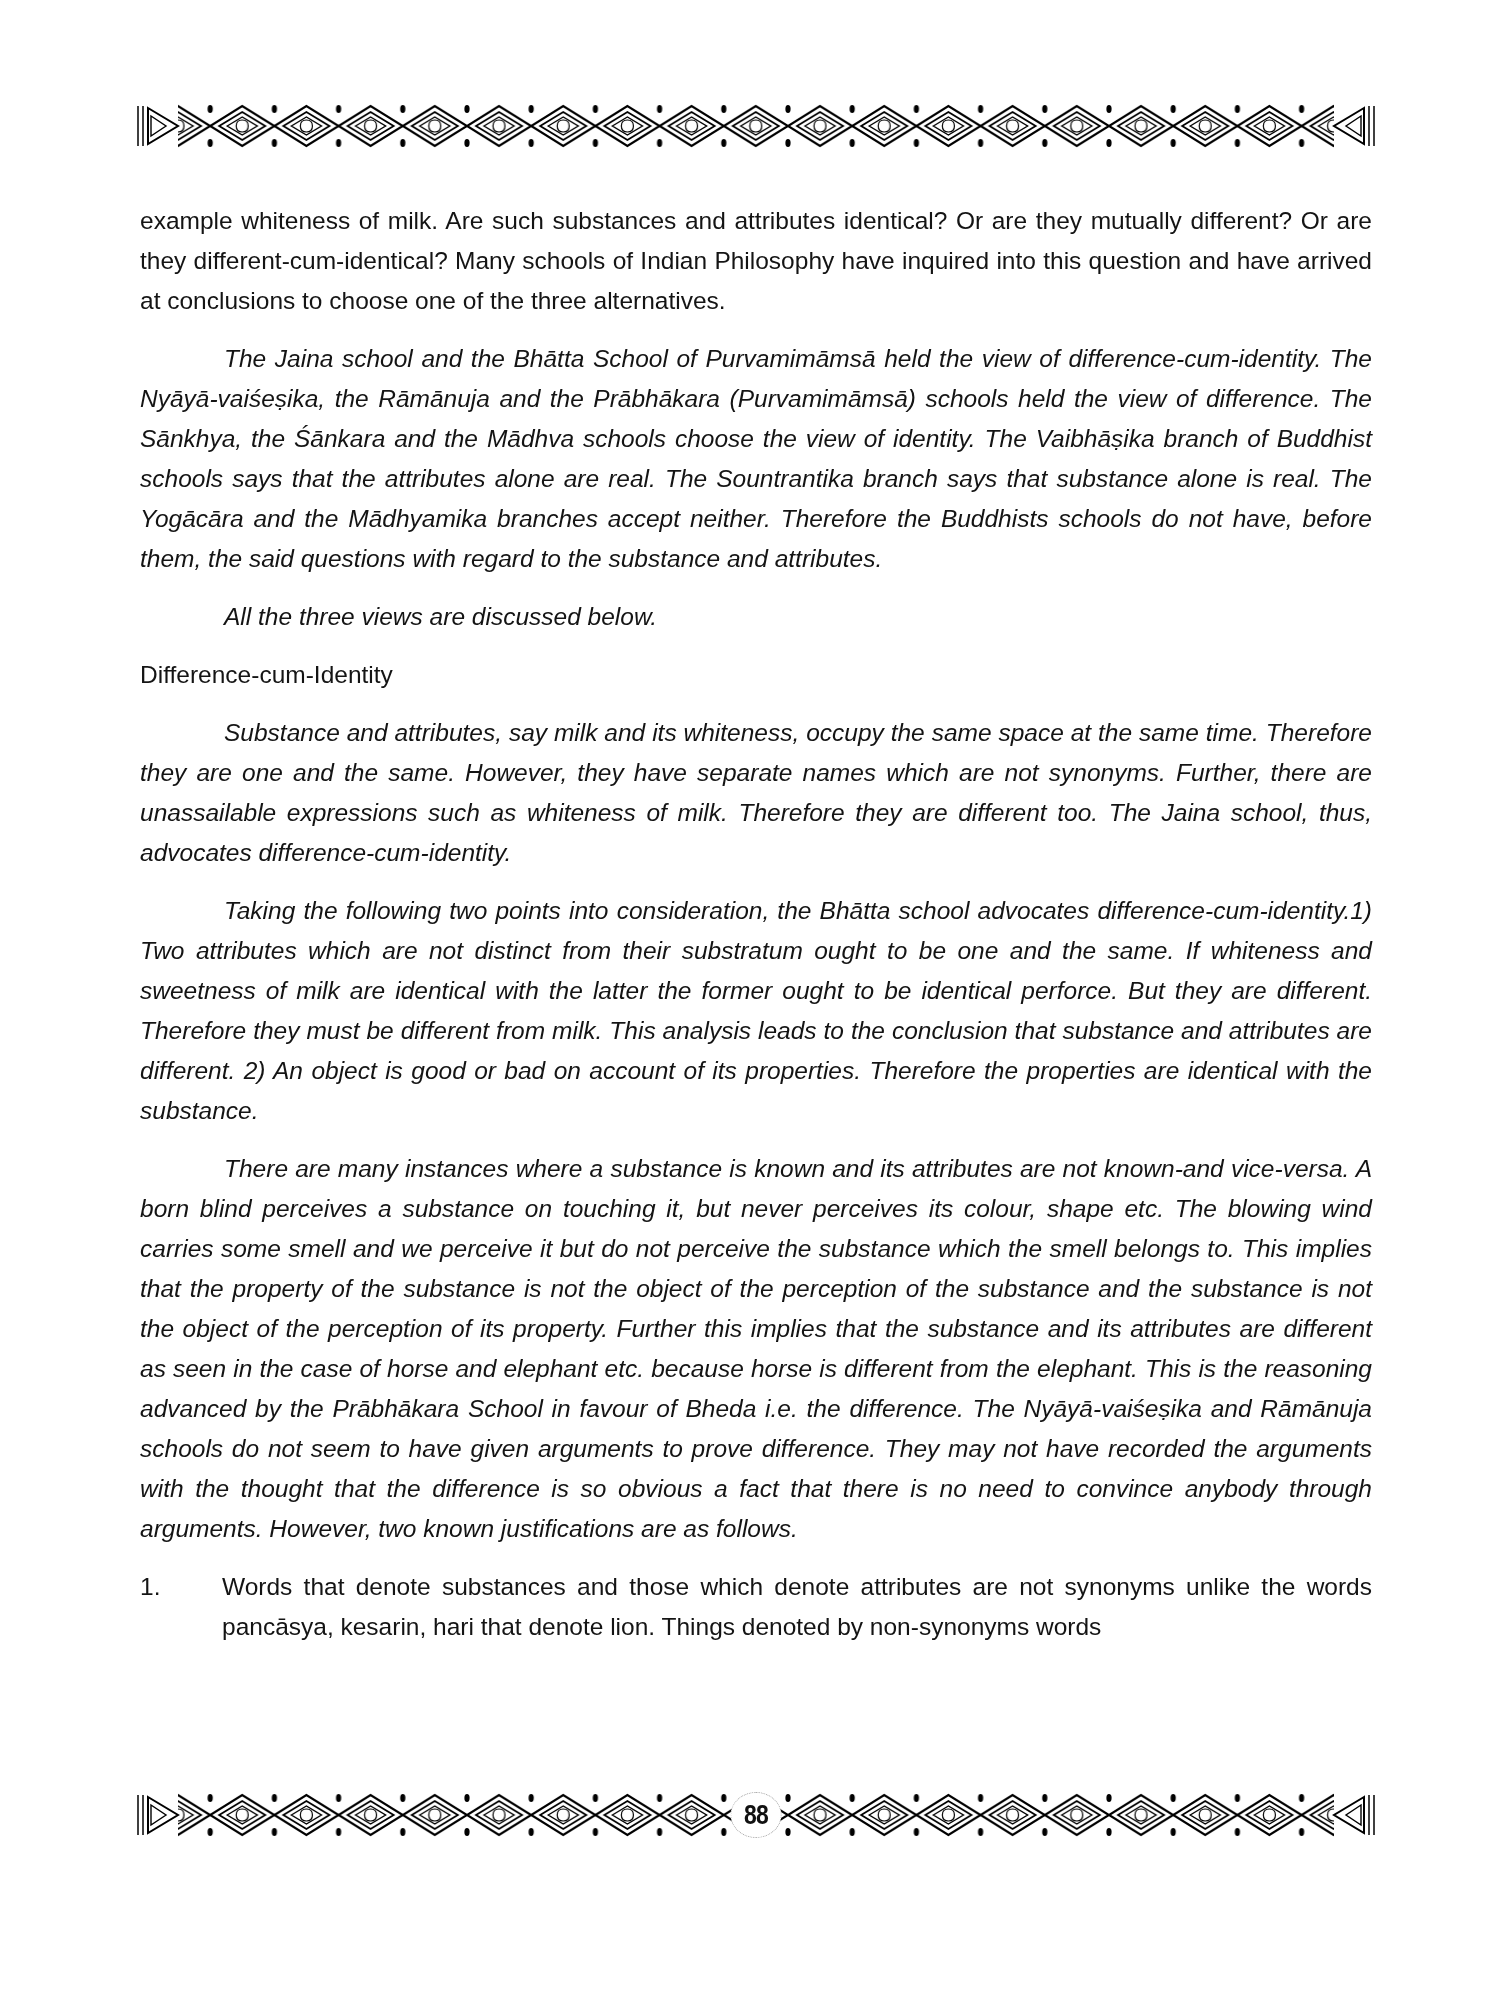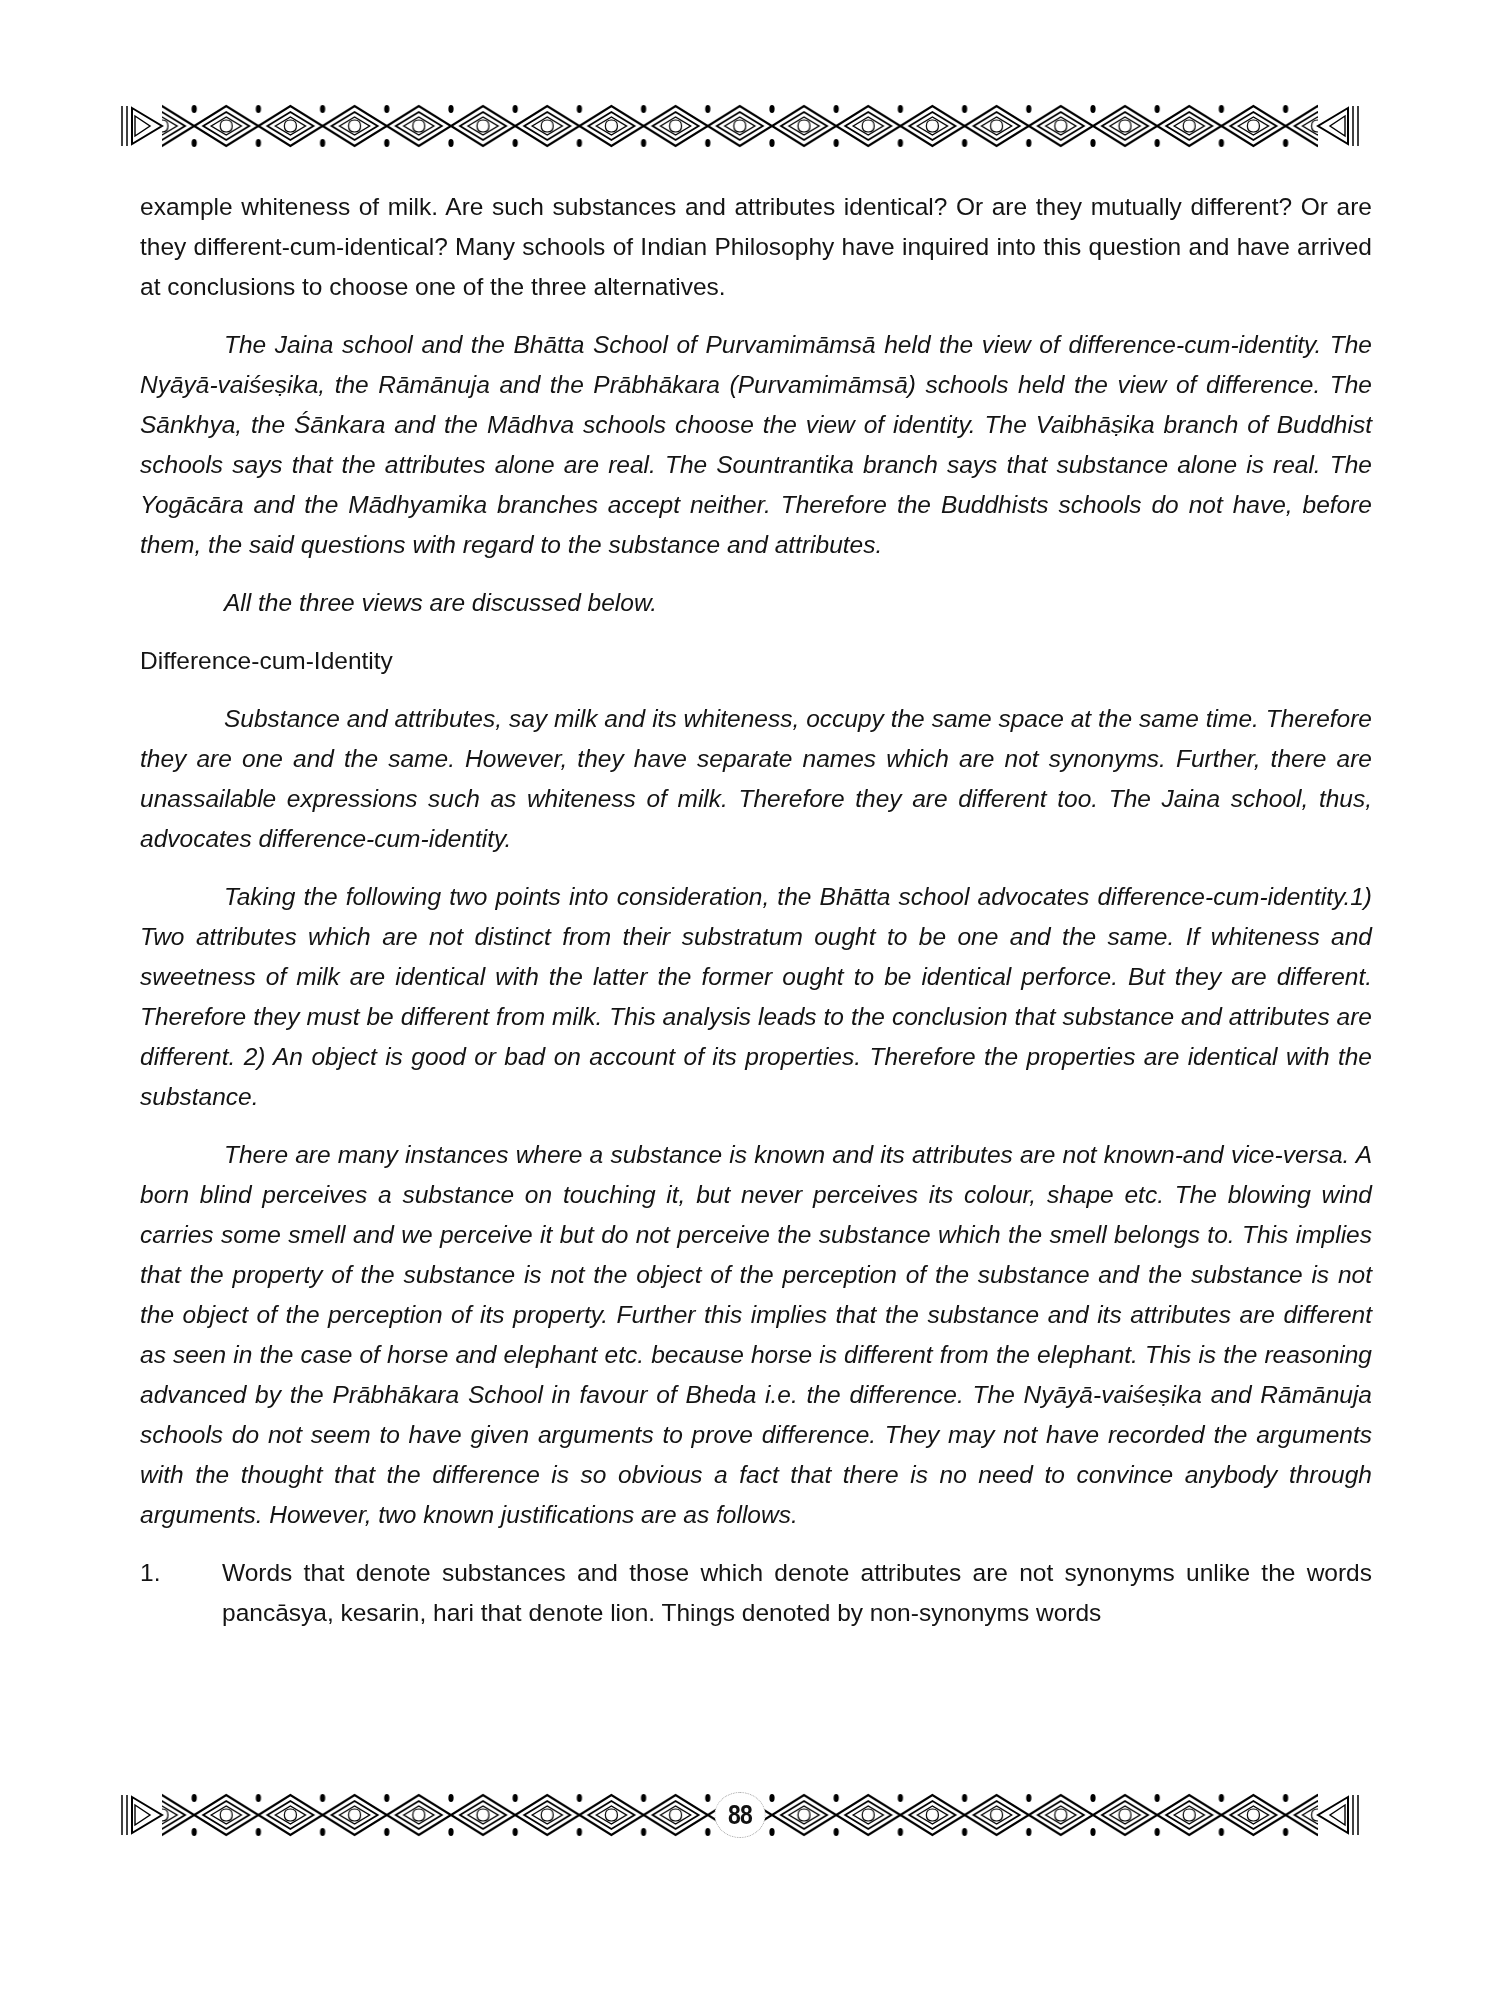--- a/index.html
+++ b/index.html
@@ -1,33 +1,33 @@
 <!DOCTYPE html>
 <html><head>
   <meta charset="utf-8">
   <style>
     html, body { margin: 0; padding: 0; background: #ffffff; }
     body { width: 1500px; height: 2000px; position: relative; overflow: hidden; color: #141414; }
-    .border-band { position: absolute; left: 120px; width: 1240px; height: 44px; }
+    .border-band { position: absolute; left: 136px; width: 1240px; height: 44px; }
     .border-band svg { display: block; width: 100%; height: 100%; }
     #header-border { top: 104px; }
     #footer-border { top: 1793px; }
     .page-number-oval {
       position: absolute; left: 50%; top: 50%; transform: translate(-50%, -50%);
       width: 58px; height: 44px; border-radius: 50%;
       background: #ffffff; border: 1px dotted #9a9a9a;
       display: flex; align-items: center; justify-content: center;
       font-family: "Liberation Sans", sans-serif; font-weight: bold; font-size: 27px;
       color: #111; letter-spacing: -1px; transform: translate(-50%, -50%) scaleX(0.85);
     }
     #content {
       position: absolute; left: 140px; top: 187px; width: 1232px;
       font-family: "Liberation Sans", sans-serif; font-size: 24.5px; line-height: 40px;
     }
-    .para { margin: 0 0 18px 0; text-align: justify; text-align-last: left; }
+    .para { margin: 14px 0 18px 0; text-align: justify; text-align-last: left; }
     .para.indent { text-indent: 84px; font-style: italic; }
     .heading { font-weight: normal; margin: 0 0 18px 0; font-size: 24.5px; }
     .list-item { display: flex; margin: 0; }
     .list-num { width: 82px; flex: 0 0 82px; }
     .list-text { flex: 1; text-align: justify; text-align-last: left; }
   </style>
 </head>
 <body>
 
 <div id="header-border" class="border-band">

